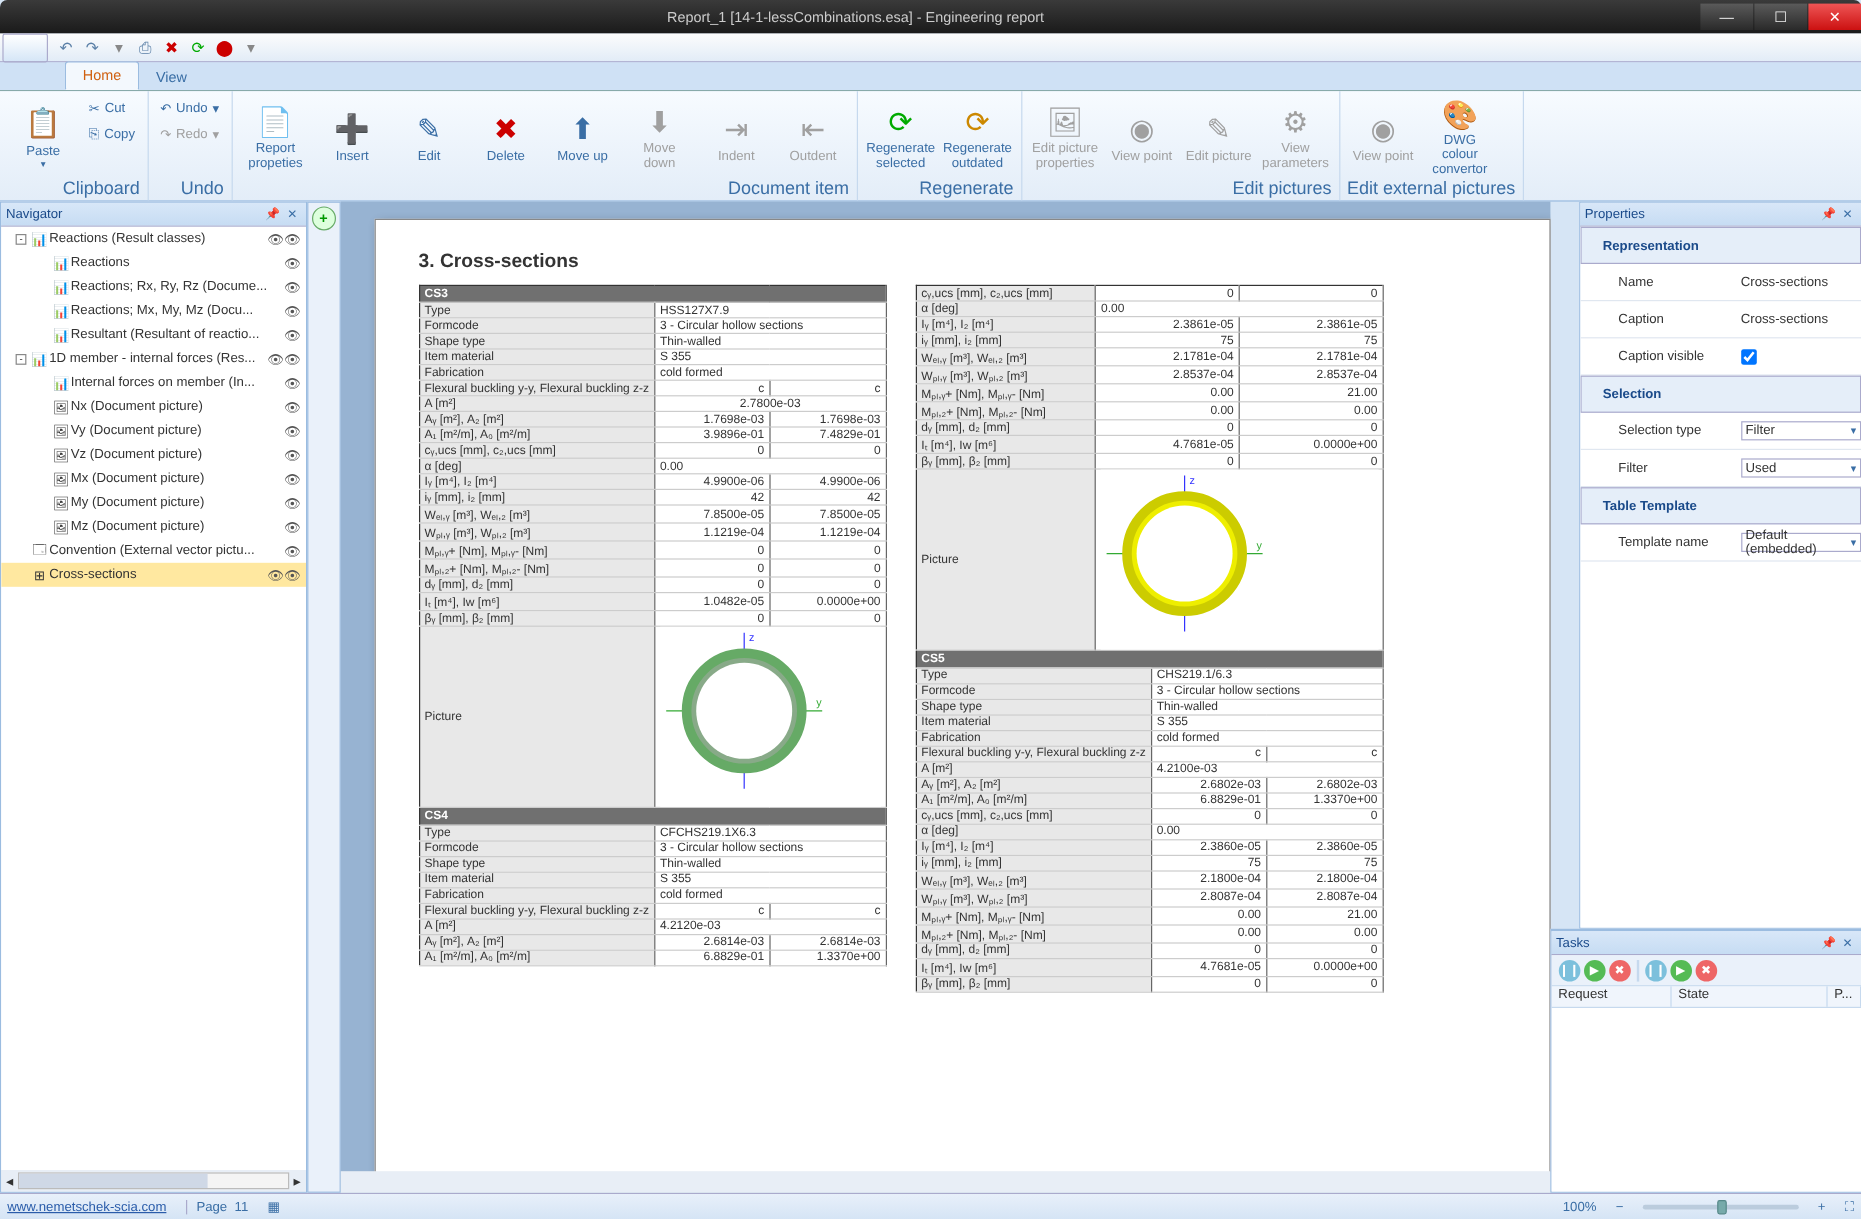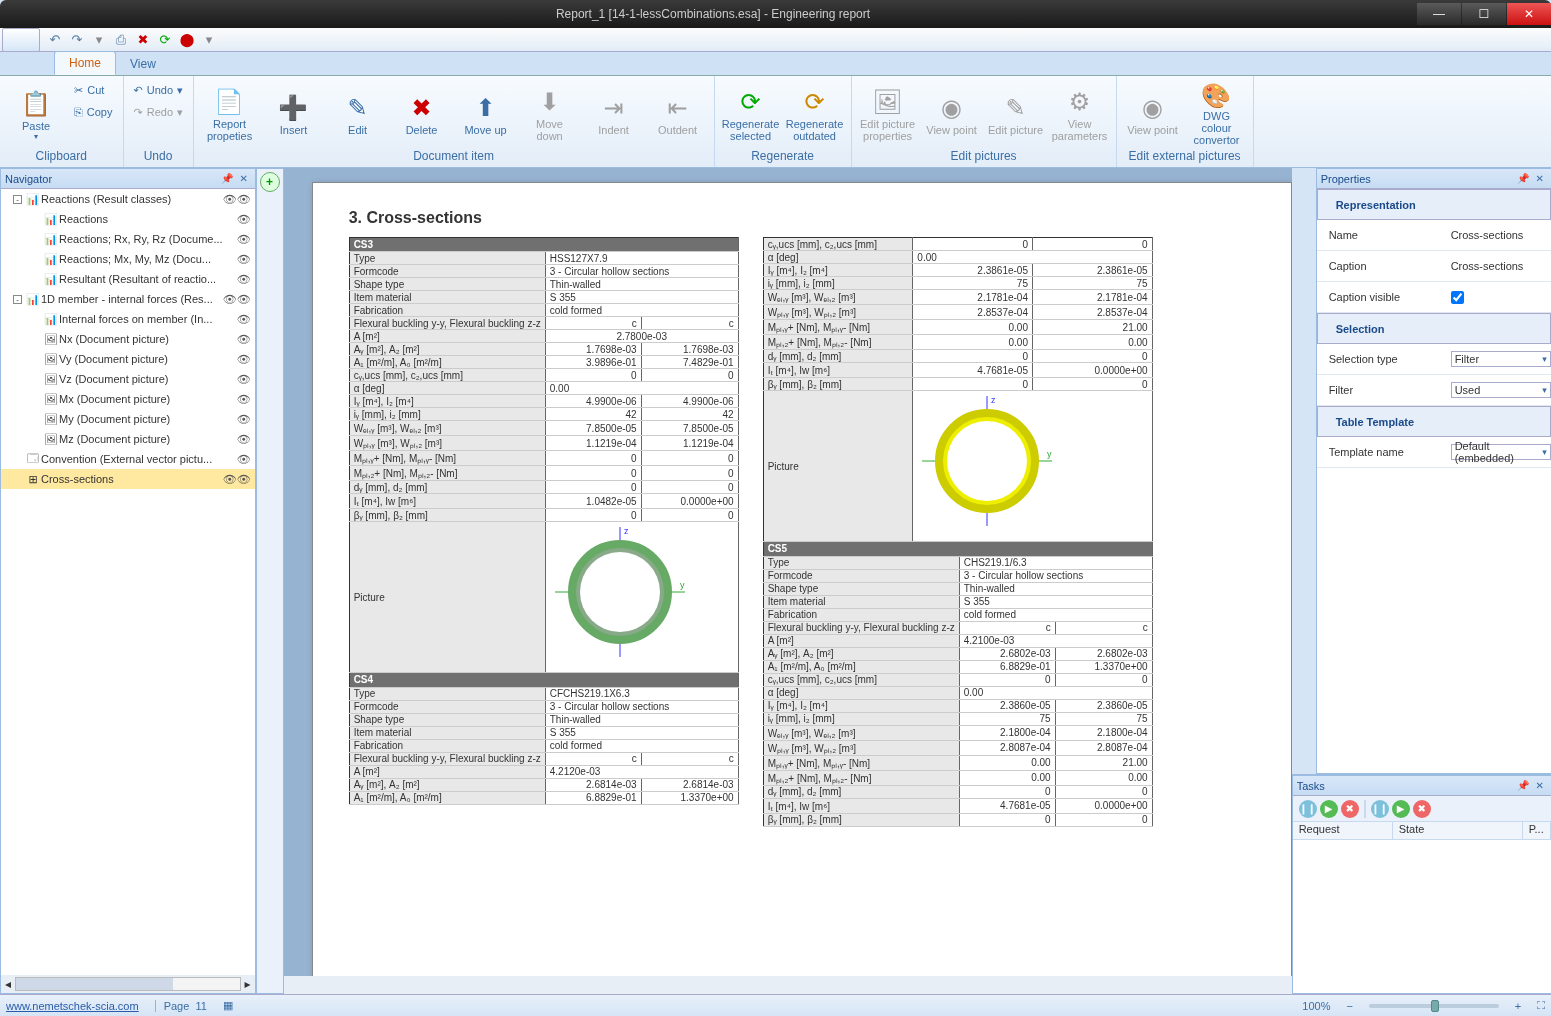--- a/index.html
+++ b/index.html
@@ -23,21 +23,21 @@
 
 
 .tabrow { height: 24px; background:#cfe1f5; display:flex; align-items:flex-end; padding-left:54px; border-bottom:1px solid #8aa;}
 .tab { padding:4px 14px; font-size:12px; color:#3a6ea5; cursor:pointer;}
 .tab.active { background:#f3f8fd; border:1px solid #9bbce0; border-bottom:1px solid #f3f8fd; border-radius:3px 3px 0 0; color:#d06010;}
 
 
 .ribbon { height: 92px; background:linear-gradient(#f7fbff,#e3edf8); border-bottom:1px solid #9bbce0; display:flex; }
 .ribgroup { border-right:1px solid #c6d9ee; display:flex; flex-direction:column; padding:2px 6px; }
 .ribgroup .tools { flex:1; display:flex; align-items:flex-start; gap:4px; padding-top:2px;}
-.ribgroup .glabel { height:16px; font-size:12px; color:#3a6ea5; text-align:center; }
+.ribgroup .glabel { height:16px; font-size:15px; color:#3a6ea5; text-align:right; }
 .bigbtn { display:flex; flex-direction:column; align-items:center; justify-content:center; width:60px; height:68px; text-align:center; font-size:11px; color:#3a6ea5; border-radius:3px; padding:2px;}
 .bigbtn.disabled { color:#a0a0a0;}
 .bigbtn .ico { width:32px; height:32px; display:flex; align-items:center; justify-content:center; font-size:24px;}
 .smallstack { display:flex; flex-direction:column; gap:2px;}
 .smbtn { display:flex; align-items:center; gap:4px; font-size:11px; color:#3a6ea5; padding:1px 4px; height:20px; white-space:nowrap;}
 
 
 .mainrow { height: 826px; display:flex; }
 .panel { background:#eaf1fa; border:1px solid #9bbce0; display:flex; flex-direction:column; }
 .panelhdr { height:20px; background:linear-gradient(#d8e7f8,#c6dcf3); border-bottom:1px solid #aac; display:flex; align-items:center; padding:0 4px; font-size:11px; color:#1a4a8a;}
@@ -71,21 +71,21 @@
 .cstbl td.v2 { text-align:right; width:120px;}
 .picarea { height:150px; text-align:center; position:relative; background:#fff;}
 .hscrolldoc { height:18px; background:#e8eef6;}
 
 
 .rightcol { width:296px; display:flex; flex-direction:column;}
 .props { flex:1;margin-left:24px; }
 .propgrid { flex:1; background:#fff; font-size:11px; overflow:auto;}
 .pgrow { display:flex; height:31px; align-items:center; border-bottom:1px solid #e0e7f0;}
 .pgrow.group { background:#e5eef9; font-weight:bold; color:#1a4a8a; border:1px solid #aac;}
-.pgrow .k { width:130px; padding-left:12px;}
+.pgrow .k { width:130px; padding-left:32px;}
 .pgrow .v { flex:1; padding-left:4px; display:flex; align-items:center;}
 .pgrow.group .k { padding-left:18px; flex:1;}
 .dropdown { border:1px solid #aac; background:#fff; height:16px; flex:1; display:flex; align-items:center; padding:0 3px; font-size:11px;}
 .dropdown .dd { margin-left:auto; color:#3a6ea5; font-size:9px;}
 
 .tasks { height:220px; border-top:2px solid #9bbce0;}
 .taskbtns { height:26px; display:flex; align-items:center; gap:3px; padding:0 6px; background:#eaf1fa; border-bottom:1px solid #c6d9ee;}
 .taskbtns .tb { width:18px; height:18px; border-radius:9px; display:flex; align-items:center; justify-content:center; font-size:10px; color:#fff;}
 .tb.play{background:#5b5;} .tb.pause{background:#7cc0dc;} .tb.stop{background:#e66;}
 .taskhdr { height:18px; background:#f0f5fc; border-bottom:1px solid #c6d9ee; display:flex; font-size:11px;}

